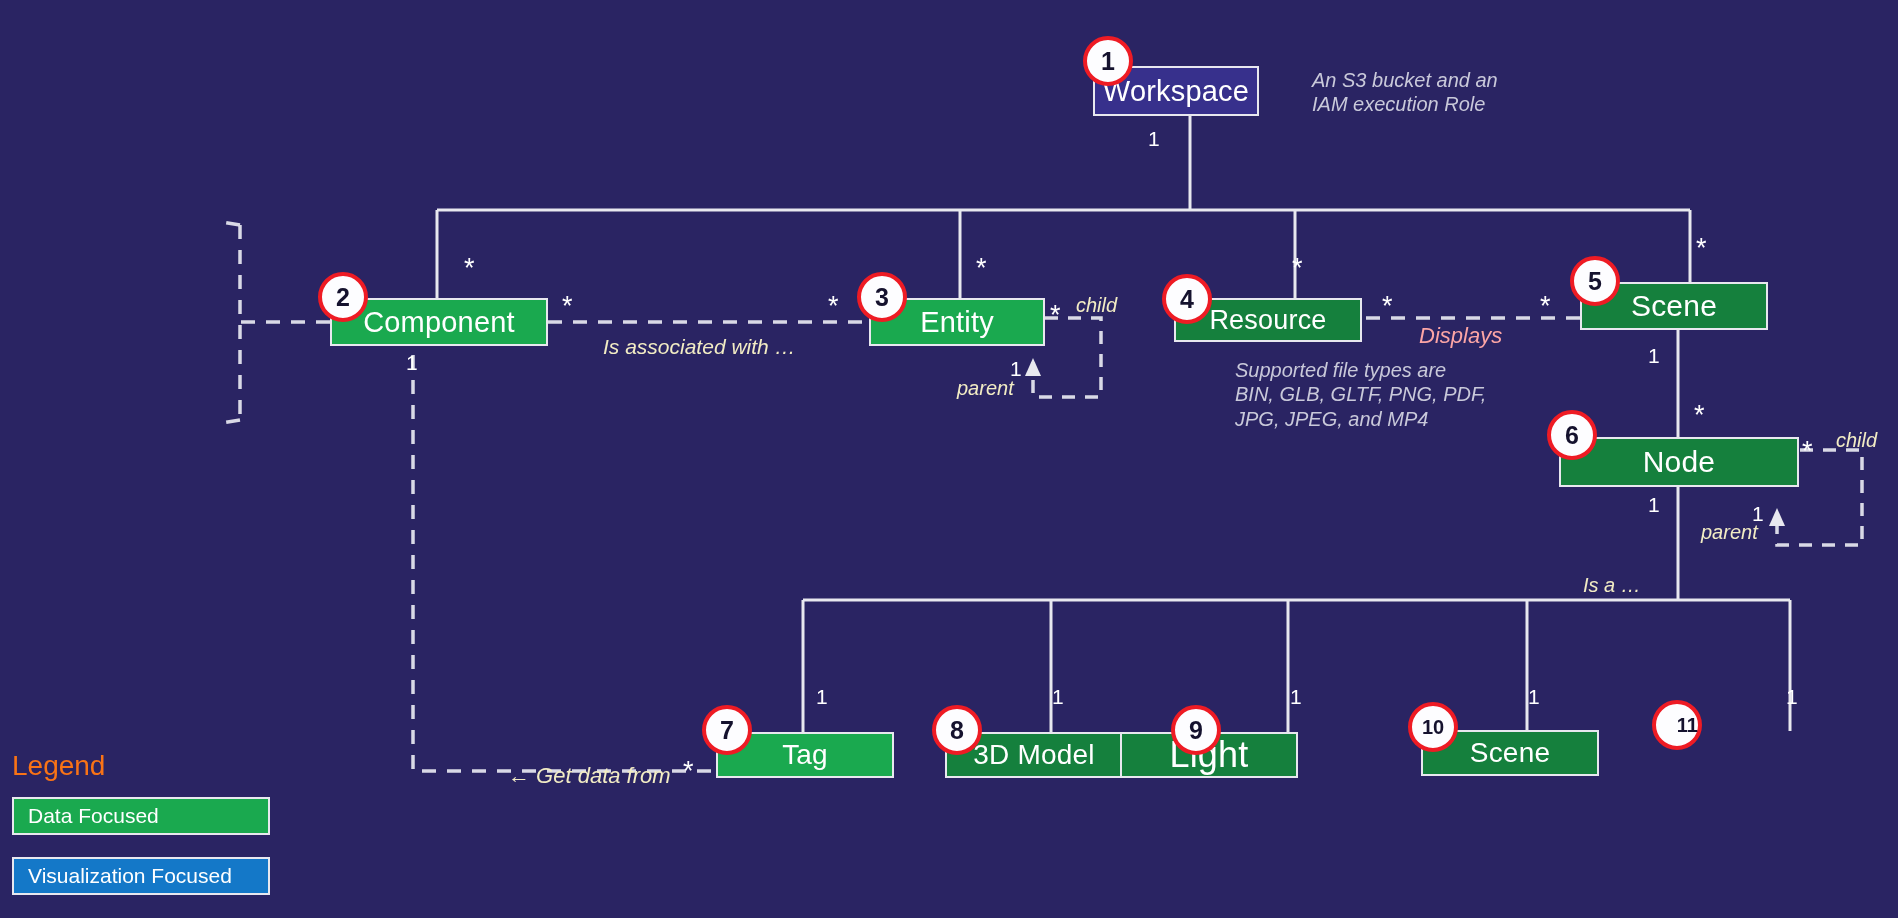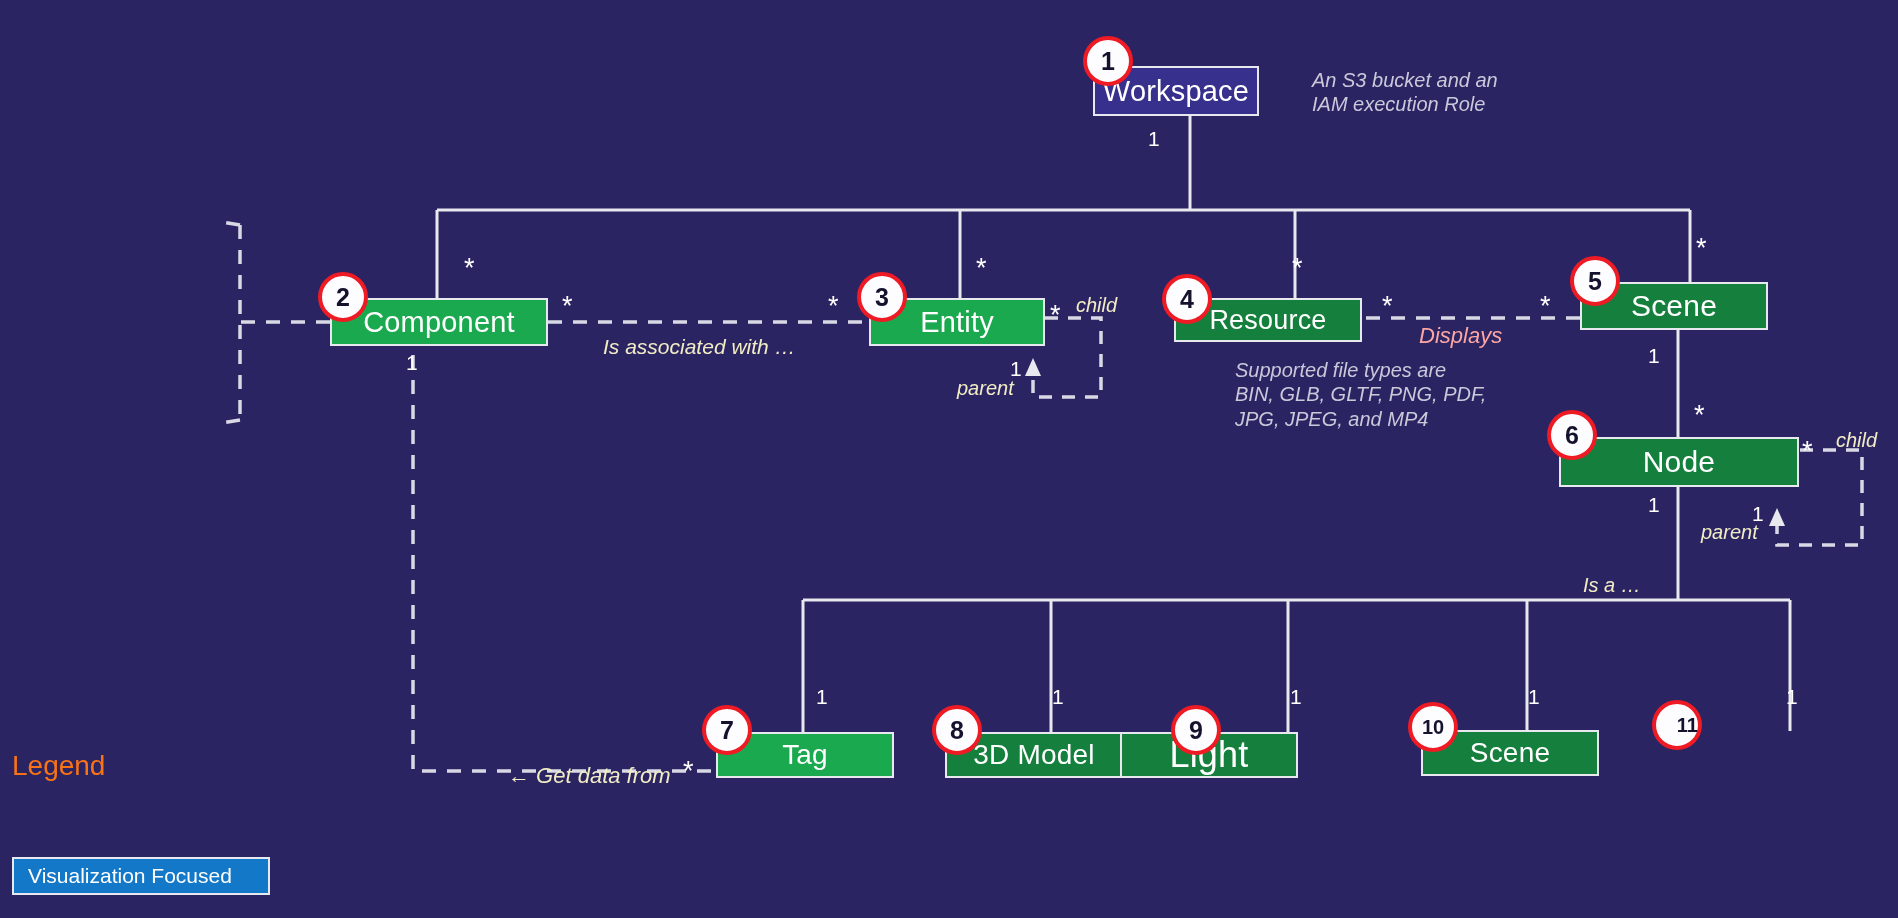--- a/index.html
+++ b/index.html
@@ -232,17 +232,20 @@
   <div class="mult" style="left:1752px;top:503px;">1</div>
 
   <div class="star" style="left:683px;top:758px;">*</div>
   <div class="mult" style="left:816px;top:686px;">1</div>
   <div class="mult" style="left:1052px;top:686px;">1</div>
   <div class="mult" style="left:1290px;top:686px;">1</div>
   <div class="mult" style="left:1528px;top:686px;">1</div>
   <div class="mult" style="left:1786px;top:686px;">1</div>
 
   <div class="legend-title" style="left:12px;top:750px;">Legend</div>
+  <div class="legend-chip green" style="left:12px;top:797px;width:258px;">
+    <span>Data Focused</span>
+  </div>
   <div class="legend-chip blue" style="left:12px;top:857px;width:258px;">
     <span>Visualization Focused</span>
   </div>
 
 </div>
 
 </body></html>

